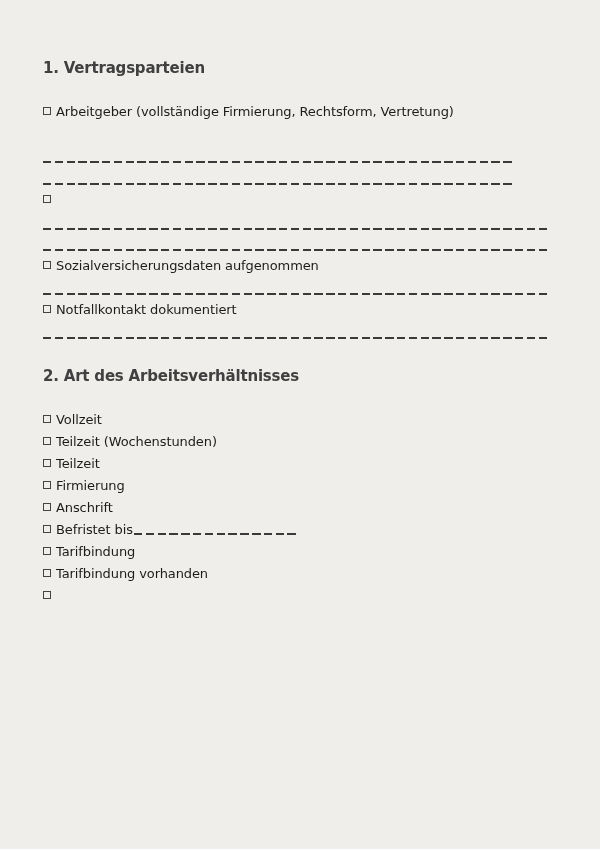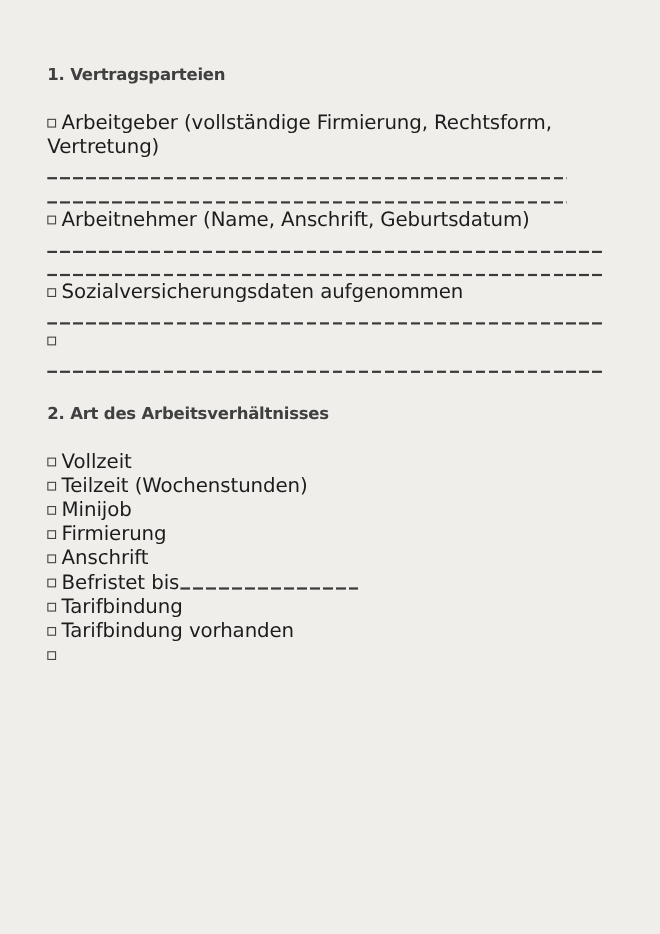--- a/index.html
+++ b/index.html
@@ -16,21 +16,21 @@
     position: absolute; left: 0;
     font-family: "DejaVu Sans", sans-serif;
     font-weight: bold;
     font-size: 15px;
     color: #404040;
     white-space: nowrap;
     letter-spacing: -0.2px;
   }
   .line {
     position: absolute; left: 0;
-    font-size: 18px;
+    font-size: 13px;
     line-height: 22px;
     white-space: nowrap;
     letter-spacing: -0.1px;
   }
   .wrap { white-space: normal; width: 470px; }
   .box {
     display: inline-block;
     width: 8px; height: 8px;
     border: 1px solid #444;
     margin-right: 5px;
@@ -57,45 +57,45 @@
 
   <div class="heading" style="top:59px;">1. Vertragsparteien</div>
 
   <div class="line wrap" style="top:101px;">
     <span class="box"></span><span>Arbeitgeber (vollständige Firmierung, Rechtsform, Vertretung)</span>
   </div>
   <div class="rule" style="top:161px; width:472px;"></div>
   <div class="rule" style="top:183px; width:472px;"></div>
 
   <div class="line" style="top:189px;">
-    <span class="box"></span><span>Arbeitnehmer (Name, Anschrift, Geburtsdatum)</span>
+    <span class="box"></span>
   </div>
   <div class="rule" style="top:228px; width:507px;"></div>
   <div class="rule" style="top:249px; width:507px;"></div>
 
   <div class="line" style="top:255px;text-align:right;">
     <span class="box"></span><span>Sozialversicherungsdaten aufgenommen</span>
   </div>
   <div class="rule" style="top:293px; width:507px;"></div>
 
   <div class="line" style="top:299px;">
-    <span class="box"></span>
+    <span class="box"></span><span>Notfallkontakt dokumentiert</span>
   </div>
   <div class="rule" style="top:337px; width:507px;"></div>
 
   <div class="heading" style="top:367px;">2. Art des Arbeitsverhältnisses</div>
 
   <div class="line" style="top:409px;">
     <span class="box"></span><span>Vollzeit</span>
   </div>
   <div class="line" style="top:431px;">
     <span class="box"></span><span>Teilzeit (Wochenstunden)</span>
   </div>
   <div class="line" style="top:453px;">
-    <span class="box"></span><span>Minijob</span>
+    <span class="box"></span><span>Teilzeit</span>
   </div>
   <div class="line" style="top:475px;">
     <span class="box"></span><span>Firmierung</span>
   </div>
   <div class="line" style="top:497px;">
     <span class="box"></span><span>Anschrift</span>
   </div>
   <div class="line" style="top:519px;">
     <span class="box"></span><span>Befristet bis</span><span class="inline-rule" style="width:165px;"></span>
   </div>

